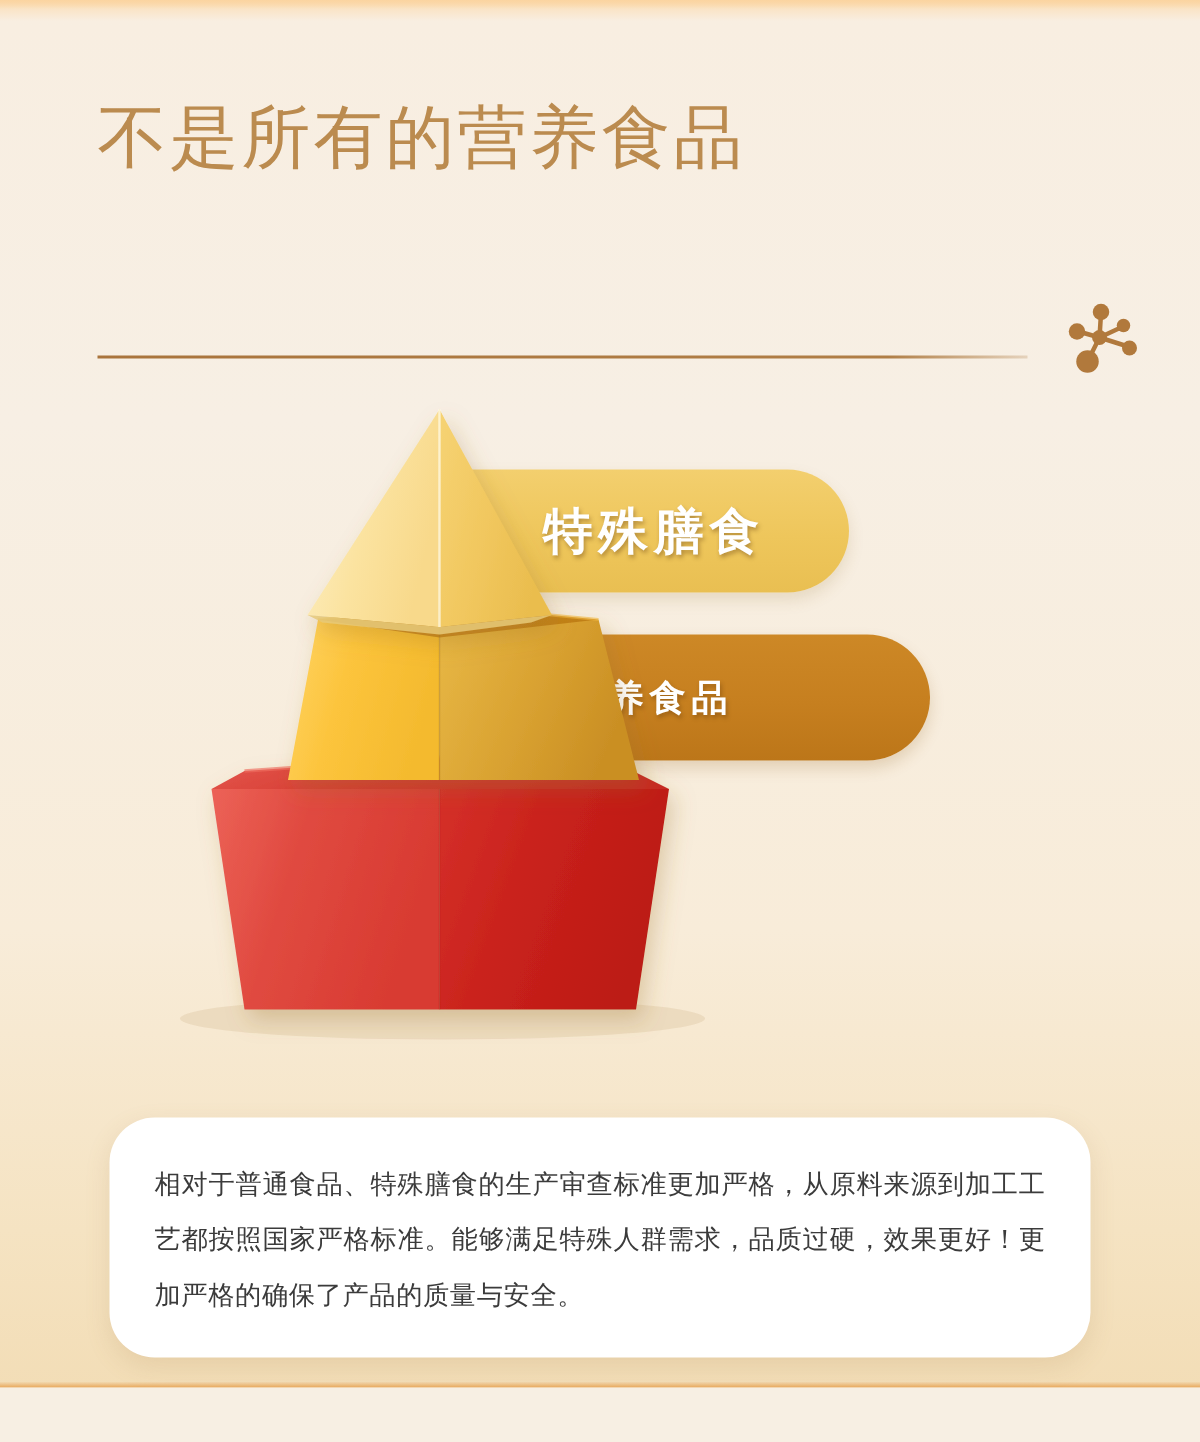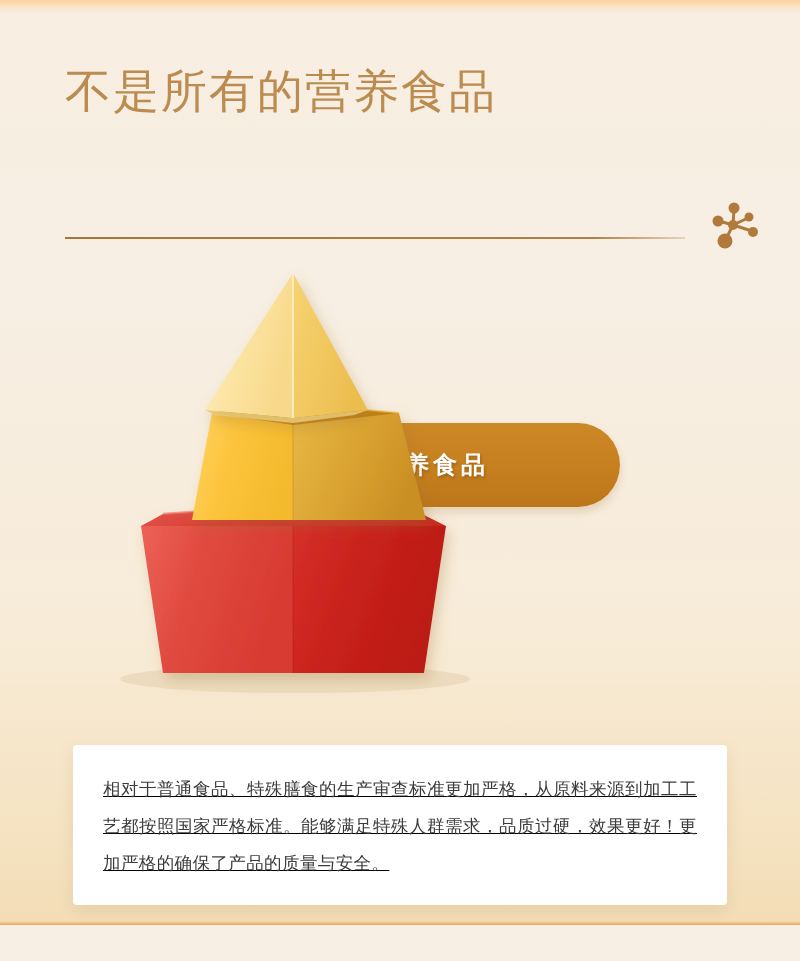--- a/index.html
+++ b/index.html
@@ -168,25 +168,24 @@
   }
 
   
   .card {
     position: absolute;
     left: 73px;
     top: 745px;
     width: 654px;
     height: 160px;
     background: #ffffff;
-    border-radius: 4px;
+    border-radius: 30px;
     box-shadow: 0 6px 16px rgba(160,125,75,0.16);
     box-sizing: border-box;
     padding: 26px 30px 0 30px;
-    text-decoration: underline;
   }
   .card-text {
     font-size: 17.5px;
     line-height: 37px;
     color: #3b3b3b;
     letter-spacing: 0.4px;
     text-align: justify;
   }
 </style>
 </head>
@@ -216,20 +215,23 @@
       <circle cx="28" cy="12" r="5.5"></circle>
       <circle cx="43" cy="21" r="4.5"></circle>
       <circle cx="47" cy="36" r="5"></circle>
       <circle cx="12" cy="25" r="5.5"></circle>
       <circle cx="19" cy="45" r="7.5"></circle>
     </g>
   </svg>
 
   <div class="pyramid-zone">
 
+    <div class="pill pill-top">
+      <span class="pill-label">特殊膳食</span>
+    </div>
 
     <div class="pill pill-mid">
       <span class="pill-label">营养食品</span>
     </div>
 
 
     <svg class="pyramid-svg" viewBox="0 0 800 460">
       <defs>
         <linearGradient id="topLeft" x1="0" y1="0" x2="1" y2="0.4">
           <stop offset="0%" stop-color="#fdf0c8"></stop>

